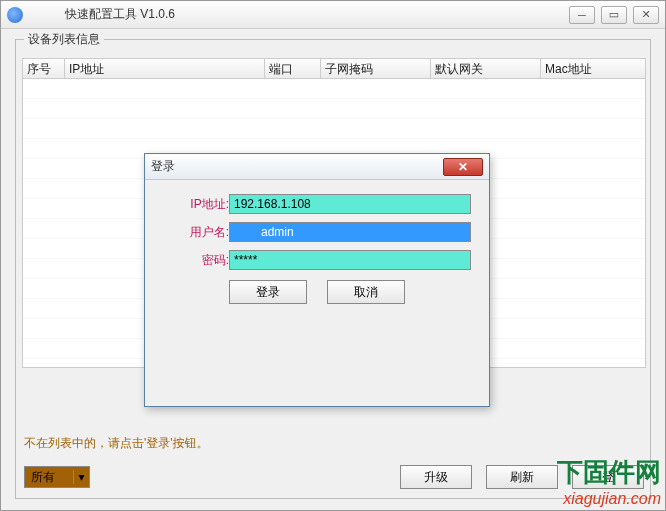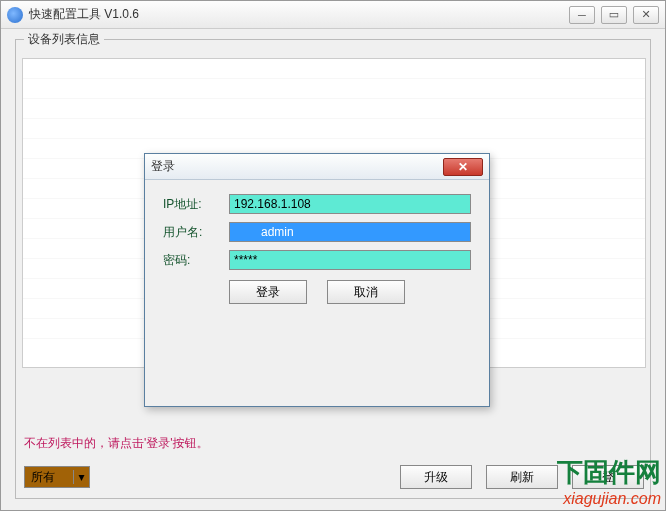--- a/index.html
+++ b/index.html
@@ -1,52 +1,52 @@
 <!DOCTYPE html>
 <html><head>
 <meta charset="utf-8">
 <style>
 * { box-sizing: border-box; font-family: "Microsoft YaHei", SimSun, Arial, sans-serif; font-size: 12px; }
 body { margin: 0; background: #e8eef5; width: 666px; height: 511px; overflow: hidden; position: relative; }
 
 
 .mainwin { position: absolute; left: 0; top: 0; width: 666px; height: 511px; background: #f0f0f0; border: 1px solid #999; }
-.titlebar { height: 28px; background: linear-gradient(#fdfdfd,#eaeaea); border-bottom: 1px solid #ccc; display: flex; align-items: center; padding: 0 6px; }
+.titlebar { height: 28px; background: linear-gradient(#fdfdfd,#eaeaea); border-bottom: 1px solid #ccc; display: flex; align-items: center; padding: 0 6px; gap: 36px; }
 .titlebar .appicon { width: 16px; height: 16px; margin-right: 6px; border-radius: 50%; background: radial-gradient(circle at 40% 40%, #7fb8ff, #2a6fcf); }
 .titlebar .title { flex: 1; color: #333; }
 .win-btns { display: flex; gap: 6px; }
 .win-btn { width: 26px; height: 18px; border: 1px solid #aaa; border-radius: 2px; background: linear-gradient(#fff,#e6e6e6); display: flex; align-items: center; justify-content: center; color: #555; font-size: 11px; }
 
 
 .groupbox { position: absolute; left: 14px; top: 38px; width: 636px; height: 460px; border: 1px solid #bbb; }
 .group-label { position: absolute; left: 8px; top: -9px; background: #f0f0f0; padding: 0 4px; color: #333; }
 
 
 .table { position: absolute; left: 6px; top: 18px; width: 624px; height: 310px; border: 1px solid #ccc; background: #fff; }
 .thead { display: flex; background: linear-gradient(#fdfdfd,#ececec); border-bottom: 1px solid #ccc; height: 20px; }
 .th { border-right: 1px solid #ccc; padding: 2px 4px; color: #222; overflow: hidden; white-space: nowrap; }
 .th:last-child { border-right: none; }
 .tbody { height: 288px; background: repeating-linear-gradient(#fff,#fff 19px,#f7f7f7 19px,#f7f7f7 20px); }
 
 
-.hint { position: absolute; left: 8px; top: 395px; color: #be185d; }
+.hint { position: absolute; left: 8px; top: 395px; color: #a16207; }
 .bottom-row { position: absolute; left: 8px; top: 422px; width: 620px; height: 30px; display: flex; align-items: center; }
 .select-wrap { display: flex; align-items: center; border: 1px solid #888; background: #a16207; height: 22px; }
 .select-text { padding: 0 18px 0 6px; }
 .select-arrow { border-left: 1px solid #888; width: 16px; display: flex; align-items: center; justify-content: center; }
 .btn { height: 24px; min-width: 72px; border: 1px solid #888; background: linear-gradient(#fdfdfd,#e6e6e6); display: inline-flex; align-items: center; justify-content: center; margin-left: 14px; cursor: default; }
 
 
 .dialog { position: absolute; left: 143px; top: 152px; width: 346px; height: 254px; background: #f0f0f0; border: 1px solid #5a7fa0; box-shadow: 2px 3px 8px rgba(0,0,0,.25); }
 .dlg-title { height: 26px; background: linear-gradient(#fdfefe,#e6ecf2); border-bottom: 1px solid #bcc9d6; display: flex; align-items: center; padding: 0 6px; }
 .dlg-title-text { flex: 1; color: #333; }
 .dlg-close { width: 40px; height: 18px; background: linear-gradient(#e67a70,#c8392c); border: 1px solid #8f261c; border-radius: 2px; display: flex; align-items: center; justify-content: center; color: #fff; font-weight: bold; }
 .dlg-body { padding: 14px 18px 10px 18px; }
 .form-row { display: flex; align-items: center; margin-bottom: 8px; }
-.form-label { width: 66px; color: #14532d; text-align: left; }
+.form-label { width: 66px; color: #be185d; text-align: right; }
 .form-input { flex: 1; height: 20px; border: 1px solid #8a8a8a; background: #5eead4; padding: 1px 4px; font-family: Arial, sans-serif; font-size: 12px; }
 .form-input.sel { background: #3399ff; color: #fff; padding-left: 31px; }
 .dlg-btns { display: flex; justify-content: center; gap: 20px; margin-top: 10px; }
 .dlg-btn { height: 24px; width: 78px; border: 1px solid #888; background: linear-gradient(#fdfdfd,#e6e6e6); display: inline-flex; align-items: center; justify-content: center; }
 
 
 .watermark { position: absolute; right: 4px; bottom: 2px; text-align: right; pointer-events: none; }
 .watermark .cn { font-size: 26px; font-weight: bold; color: #15803d; font-family: SimHei, sans-serif; }
 .watermark .en { font-size: 16px; color: #e03a1c; font-style: italic; }
 </style>
@@ -61,20 +61,28 @@
       <div class="win-btn">─</div>
       <div class="win-btn">▭</div>
       <div class="win-btn">✕</div>
     </div>
   </div>
 
   <div class="groupbox">
     <div class="group-label">设备列表信息</div>
 
     <div class="table">
+      <div class="thead">
+        <div class="th" style="width:42px">序号</div>
+        <div class="th" style="width:200px">IP地址</div>
+        <div class="th" style="width:56px">端口</div>
+        <div class="th" style="width:110px">子网掩码</div>
+        <div class="th" style="width:110px">默认网关</div>
+        <div class="th" style="flex:1">Mac地址</div>
+      </div>
       <div class="tbody"></div>
     </div>
 
     <div class="hint">不在列表中的，请点击'登录'按钮。</div>
 
     <div class="bottom-row">
       <div class="select-wrap">
         <span class="select-text">所有</span>
         <span class="select-arrow">▾</span>
       </div>

